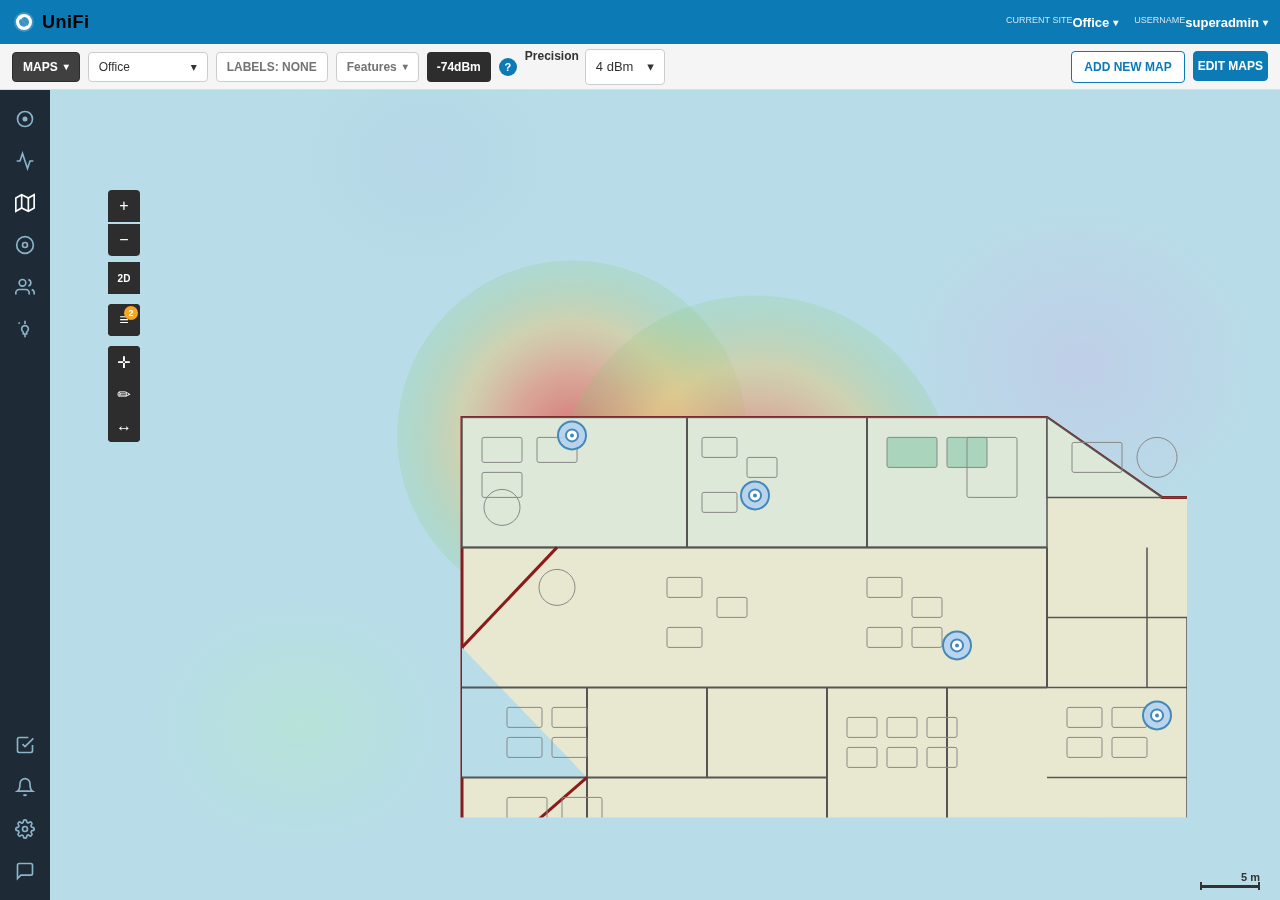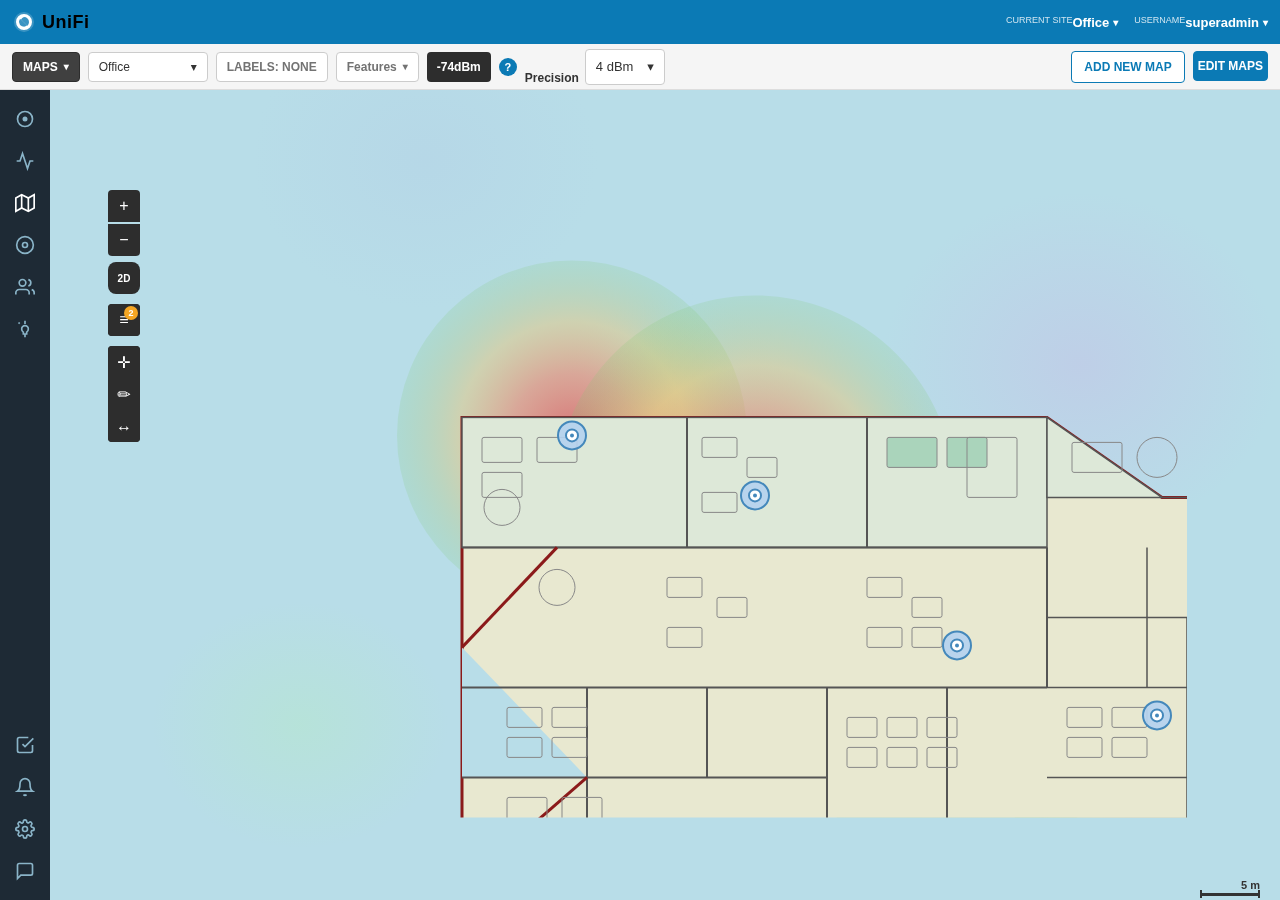--- a/index.html
+++ b/index.html
@@ -79,21 +79,21 @@
       color: white;
       border-radius: 4px;
       padding: 0 10px;
       font-size: 12px;
       font-weight: 600;
       display: flex;
       align-items: center;
     }
     .precision-area {
       display: flex;
-      align-items: flex-end;
+      align-items: flex-start;
       gap: 6px;
     }
     .precision-label { font-size: 12px; font-weight: 700; color: #333; }
     .precision-select {
       height: 36px;
       border: 1px solid #ccc;
       background: white;
       border-radius: 4px;
       padding: 0 10px;
       font-size: 13px;
@@ -218,21 +218,21 @@
     #map-area {
       flex: 1;
       position: relative;
       overflow: hidden;
       background: #b8dde8;
     }
 
     
     #scale-indicator {
       position: absolute;
-      bottom: 4px;
+      bottom: 12px;
       right: 20px;
       display: flex;
       flex-direction: column;
       align-items: flex-end;
       gap: 2px;
     }
     #scale-indicator .scale-label {
       font-size: 11px;
       color: #333;
       font-weight: 600;
@@ -394,21 +394,21 @@
 
     <div style="position:absolute;top:-80px;left:200px;width:350px;height:300px;background:radial-gradient(ellipse,rgba(180,210,230,0.5),transparent 70%);border-radius:50%;"></div>
     <div style="position:absolute;top:100px;right:0px;width:400px;height:350px;background:radial-gradient(ellipse,rgba(200,185,230,0.4),transparent 70%);border-radius:50%;"></div>
     <div style="position:absolute;bottom:50px;left:100px;width:300px;height:250px;background:radial-gradient(ellipse,rgba(180,235,195,0.4),transparent 70%);border-radius:50%;"></div>
     <div style="position:absolute;top:200px;left:500px;width:250px;height:200px;background:radial-gradient(ellipse,rgba(180,220,235,0.35),transparent 70%);border-radius:50%;"></div>
     <div style="position:absolute;bottom:100px;right:100px;width:300px;height:250px;background:radial-gradient(ellipse,rgba(185,215,230,0.4),transparent 70%);border-radius:50%;"></div>
 
     <div id="map-tools">
       <button class="map-tool-btn" style="border-radius:4px 4px 0 0;">+</button>
       <button class="map-tool-btn" style="border-radius:0 0 4px 4px;margin-bottom:4px;">−</button>
-      <button class="map-tool-btn label-btn" style="border-radius:8px;">2D</button>
+      <button class="map-tool-btn label-btn" style="border-radius:0;">2D</button>
       <div class="map-tools-group" style="margin-top:8px;">
         <button class="map-tool-btn" style="position:relative;">
           ≡
           <span style="position:absolute;top:2px;right:2px;background:#f5a623;color:white;font-size:9px;width:14px;height:14px;border-radius:50%;display:flex;align-items:center;justify-content:center;font-weight:700;">2</span>
         </button>
       </div>
       <div class="map-tools-group" style="margin-top:8px;">
         <button class="map-tool-btn">✛</button>
         <button class="map-tool-btn">✏</button>
         <button class="map-tool-btn">↔</button>

